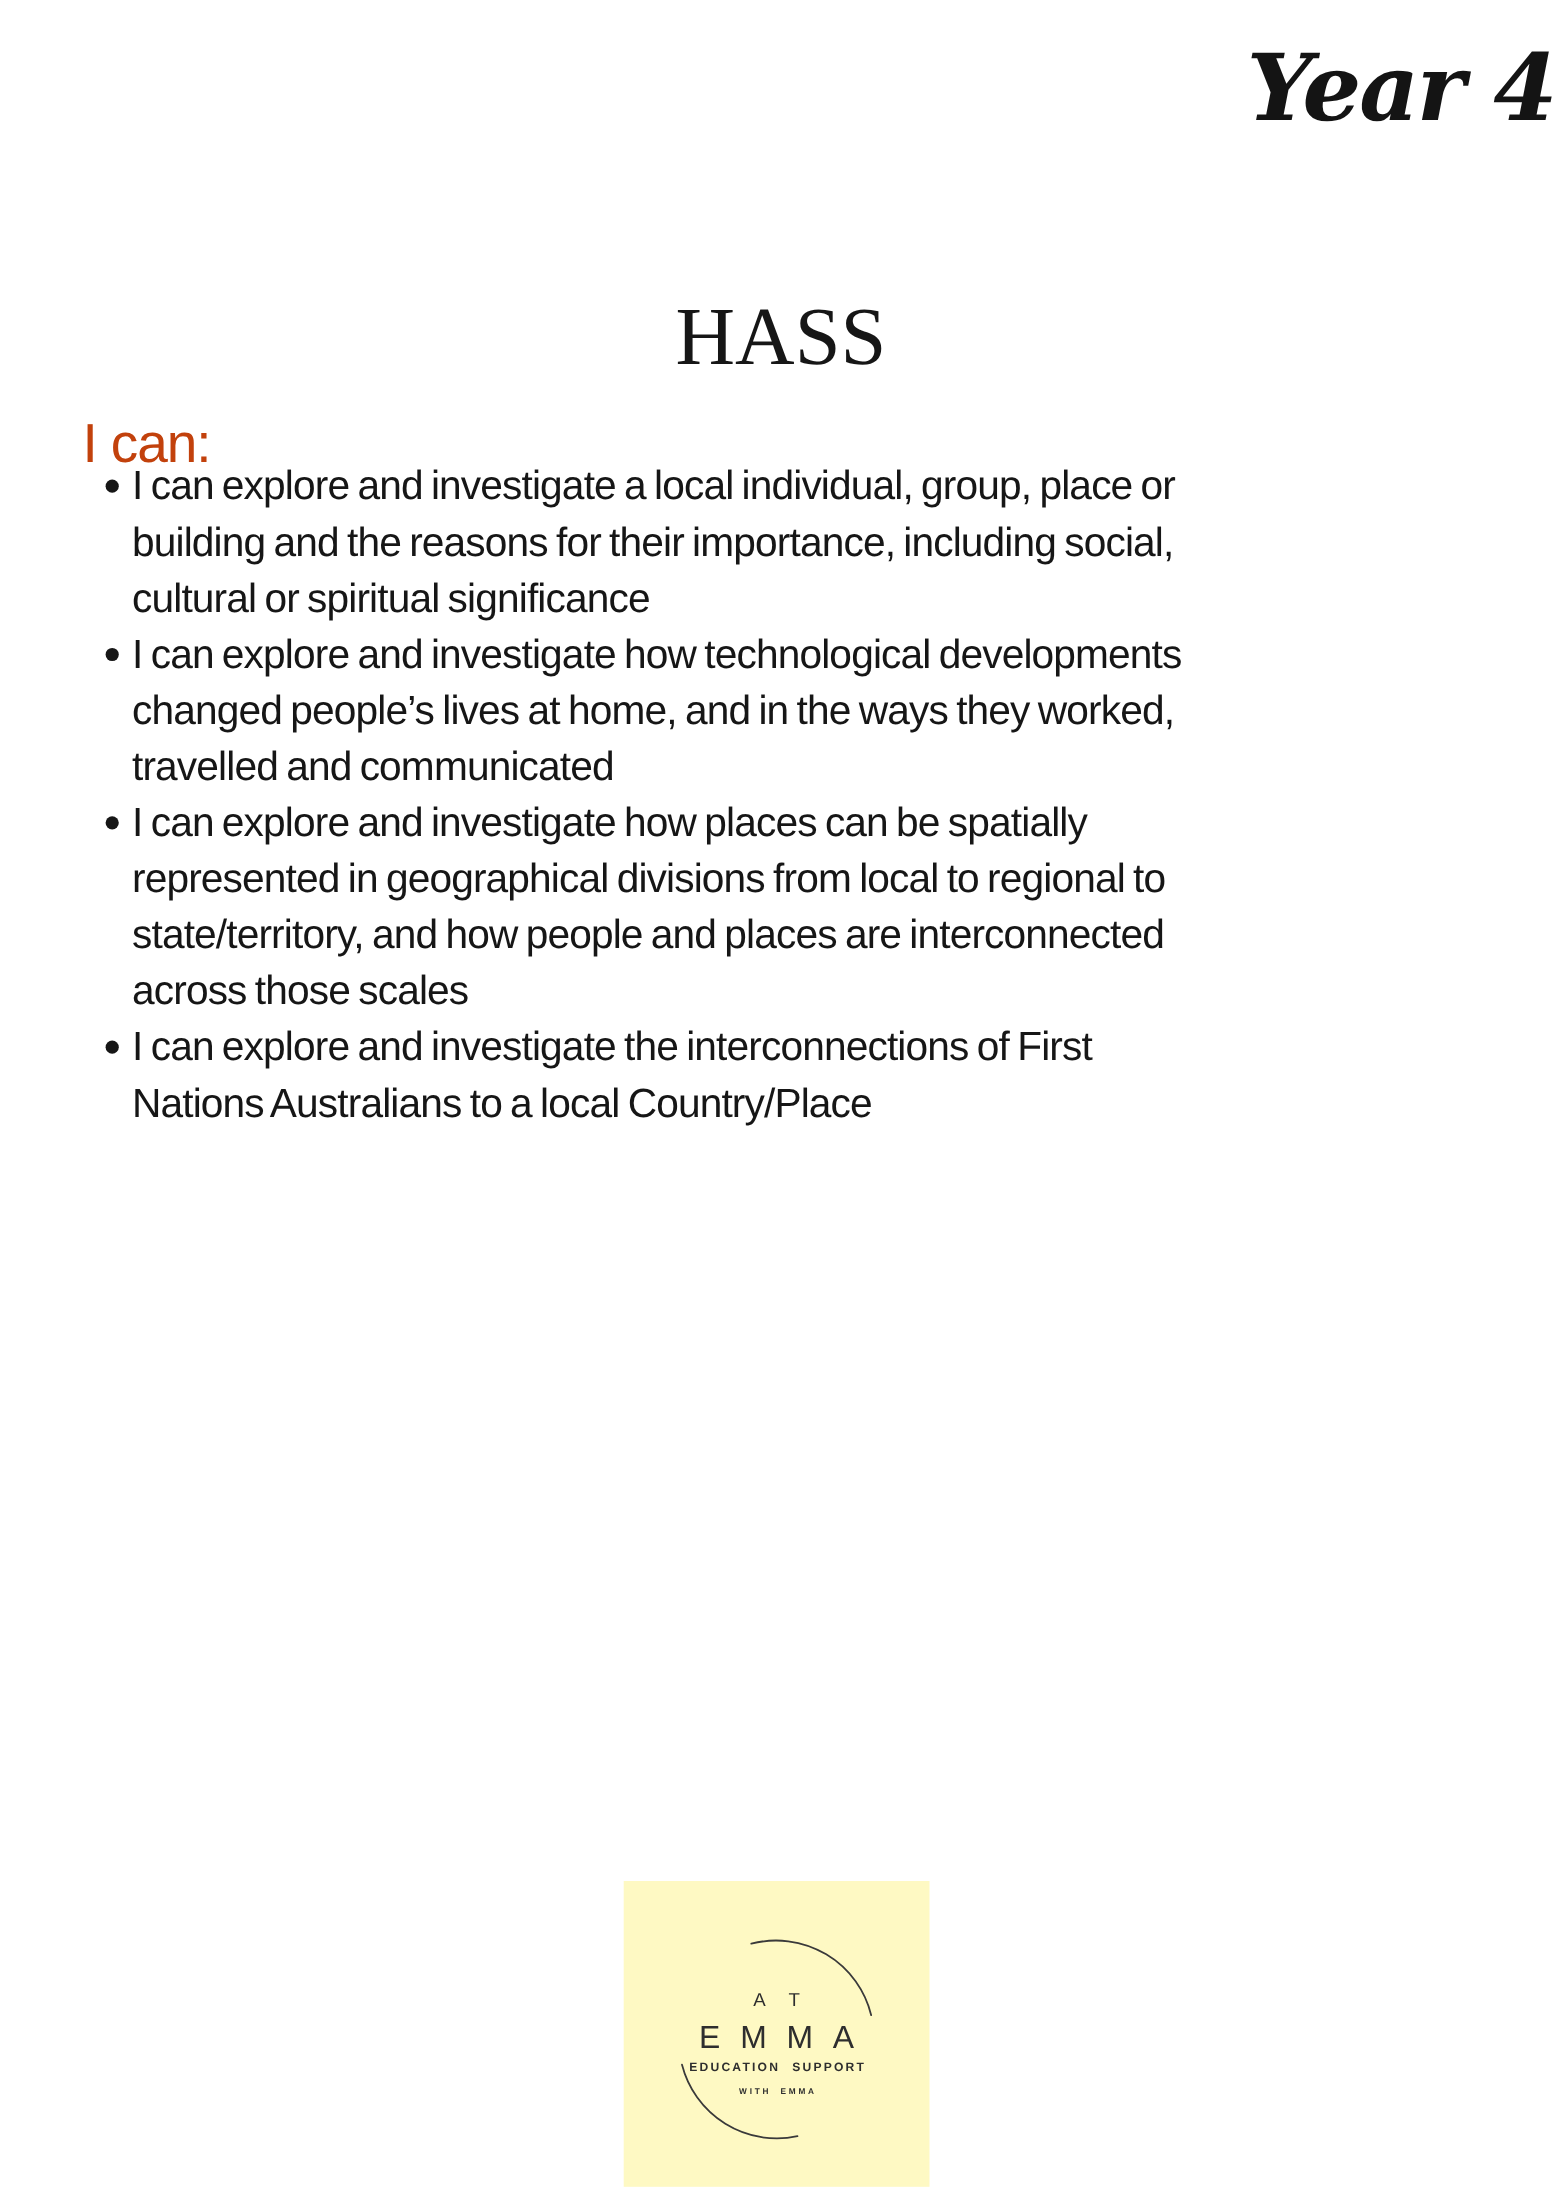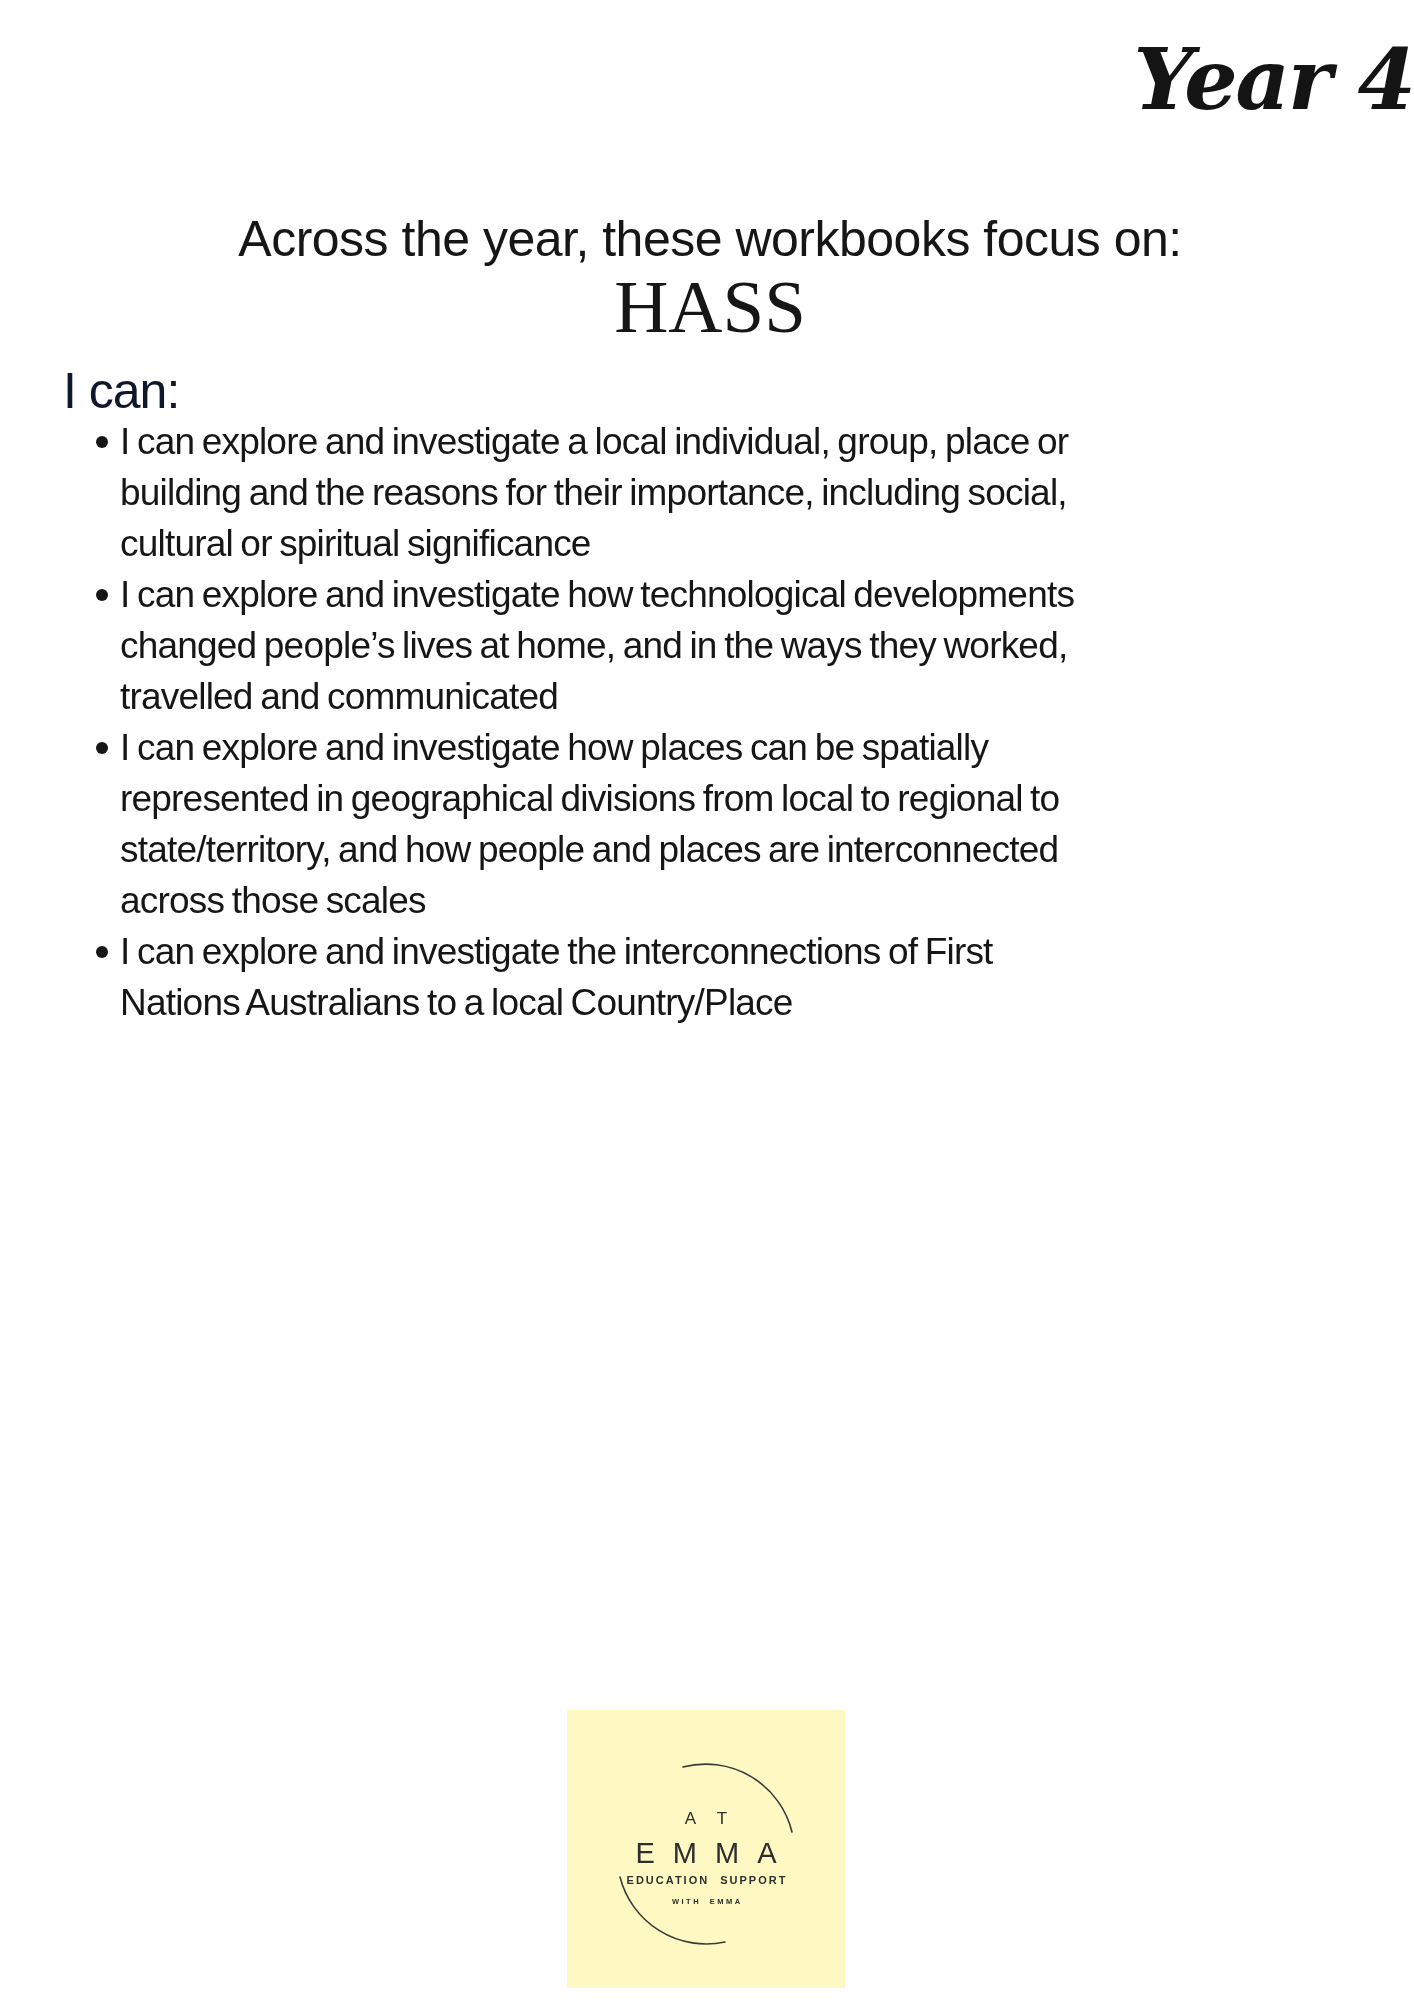--- a/index.html
+++ b/index.html
@@ -57,26 +57,26 @@
     letter-spacing: 0;
     line-height: 1.1;
     color: #161616;
     font-family: Liberation Serif, serif;
   }
 
   .intro-label {
     position: absolute;
     left: 63px;
     top: 364px;
-    margin: 0;
+    margin: 12px;
     font-size: 50px;
     font-weight: 400;
     letter-spacing: -1px;
     line-height: 1.1;
-    color: #0f172a;
+    color: #c2410c;
   }
 
   ul.i-can-list {
     position: absolute;
     left: 0;
     top: 416px;
     width: 1340px;
     margin: 0;
     padding: 0;
     list-style: none;
@@ -158,21 +158,20 @@
     font-weight: 700;
   }
 </style>
 </head>
 <body>
 
 <div class="page">
 
   <h1 class="script-title">Year 4</h1>
 
-  <div class="center-col focus-heading">Across the year, these workbooks focus on:</div>
 
   <div class="center-col subject-title">HASS</div>
 
   <div class="intro-label">I can:</div>
 
   <ul class="i-can-list">
     <li>
       <span class="li-text">I can explore and investigate a local individual, group, place or
 building and the reasons for their importance, including social,
 cultural or spiritual significance</span>

